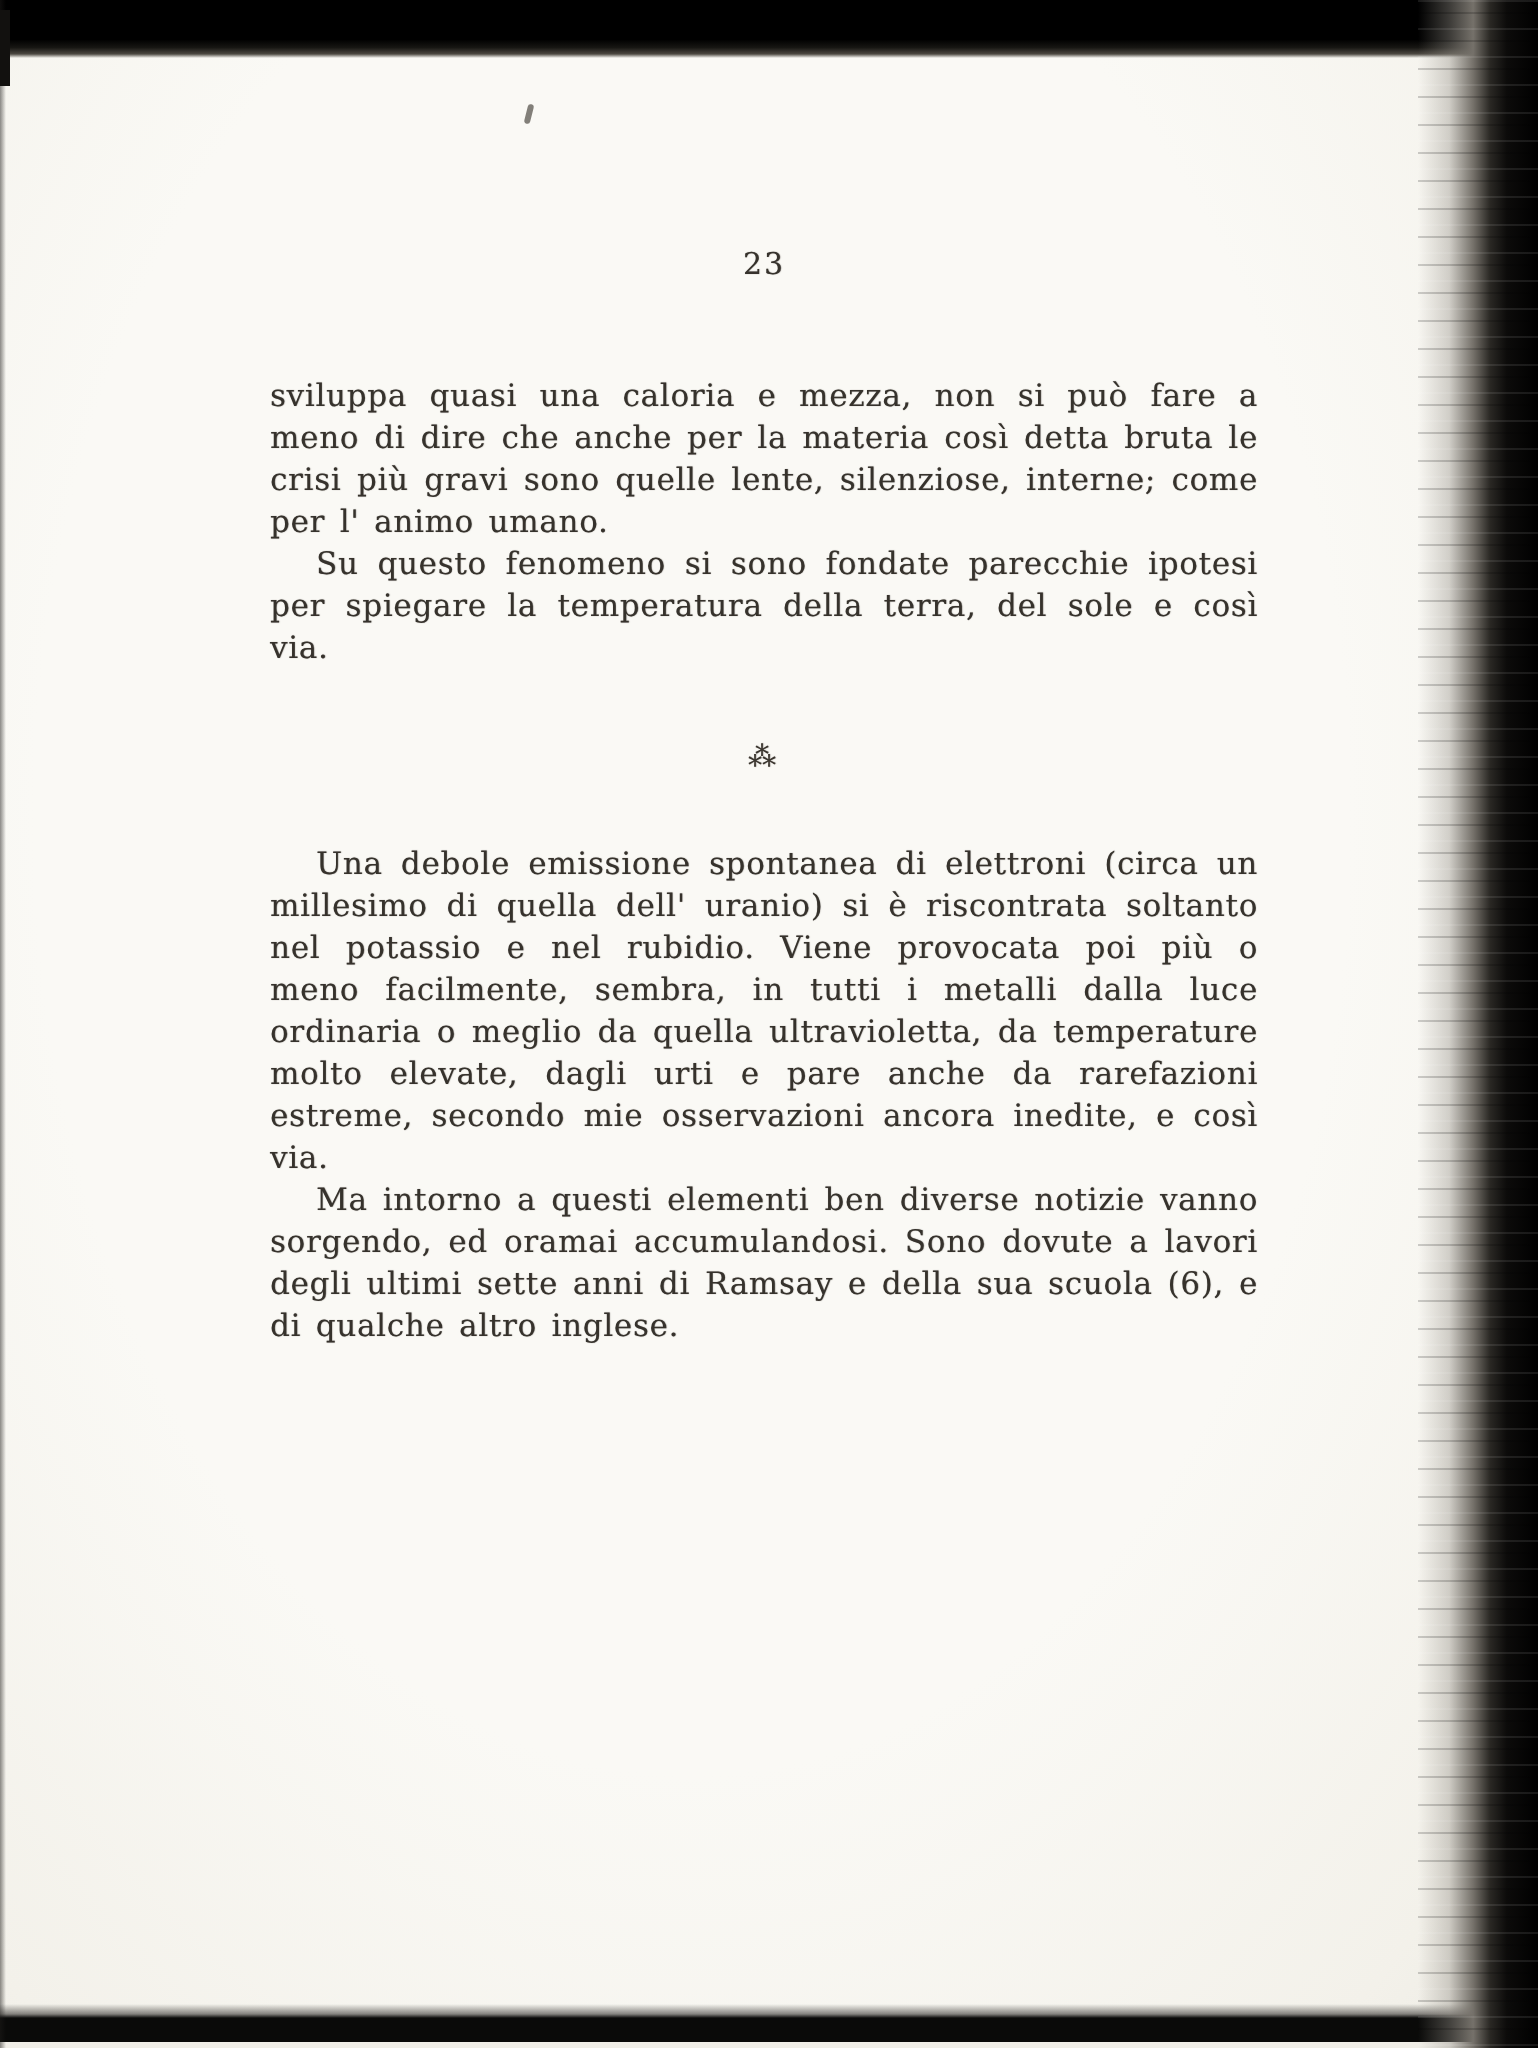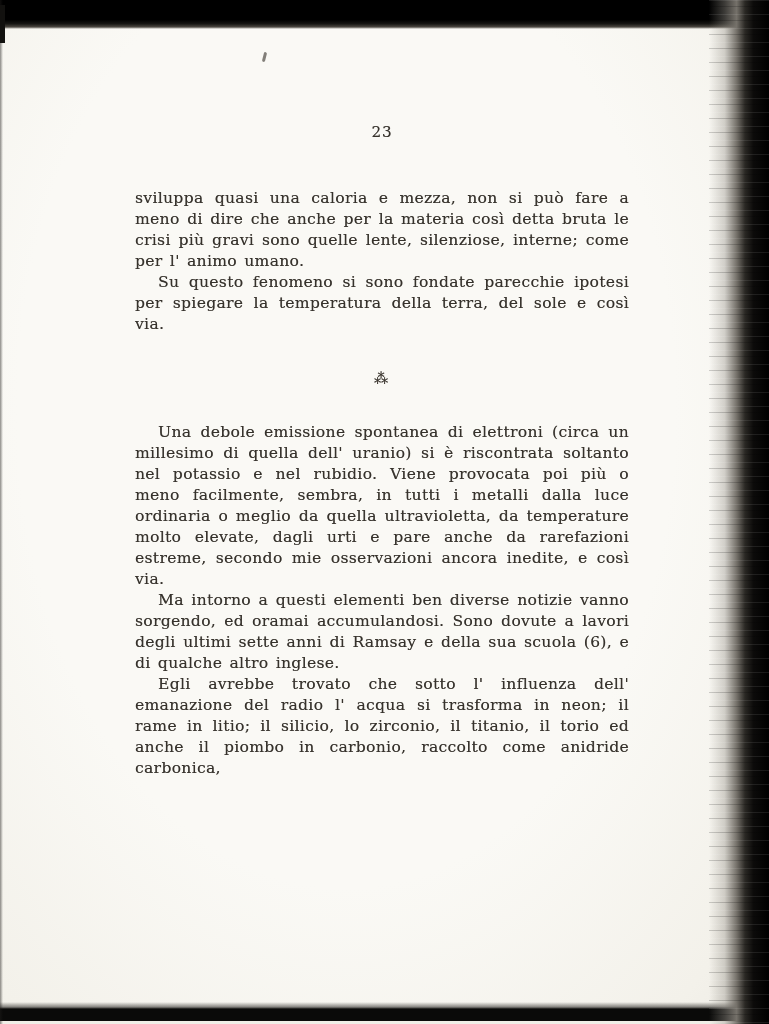--- a/index.html
+++ b/index.html
@@ -126,21 +126,20 @@
 
     <p class="para indent">Su questo fenomeno si sono fondate parecchie ipotesi per spiegare la temperatura della terra, del sole e così via.</p>
 
     <div class="separator">⁂</div>
 
 
     <p class="para indent">Una debole emissione spontanea di elettroni (circa un millesimo di quella dell' uranio) si è riscontrata soltanto nel potassio e nel rubidio. Viene provocata poi più o meno facilmente, sembra, in tutti i metalli dalla luce ordinaria o meglio da quella ultravioletta, da temperature molto elevate, dagli urti e pare anche da rarefazioni estreme, secondo mie osservazioni ancora inedite, e così via.</p>
 
     <p class="para indent">Ma intorno a questi elementi ben diverse notizie vanno sorgendo, ed oramai accumulandosi. Sono dovute a lavori degli ultimi sette anni di Ramsay e della sua scuola (6), e di qualche altro inglese.</p>
 
-    <p class="para indent">Egli avrebbe trovato che sotto l' influenza dell' emanazione del radio l' acqua si trasforma in neon; il rame in litio; il silicio, lo zirconio, il titanio, il torio ed anche il piombo in carbonio, raccolto come anidride carbonica,</p>
 
   </div>
 
   <div class="edge-top"></div>
   <div class="edge-bottom"></div>
   <div class="edge-right"></div>
   <div class="edge-left"></div>
   <div class="corner-mark"></div>
   <div class="stray-mark"></div>
 

